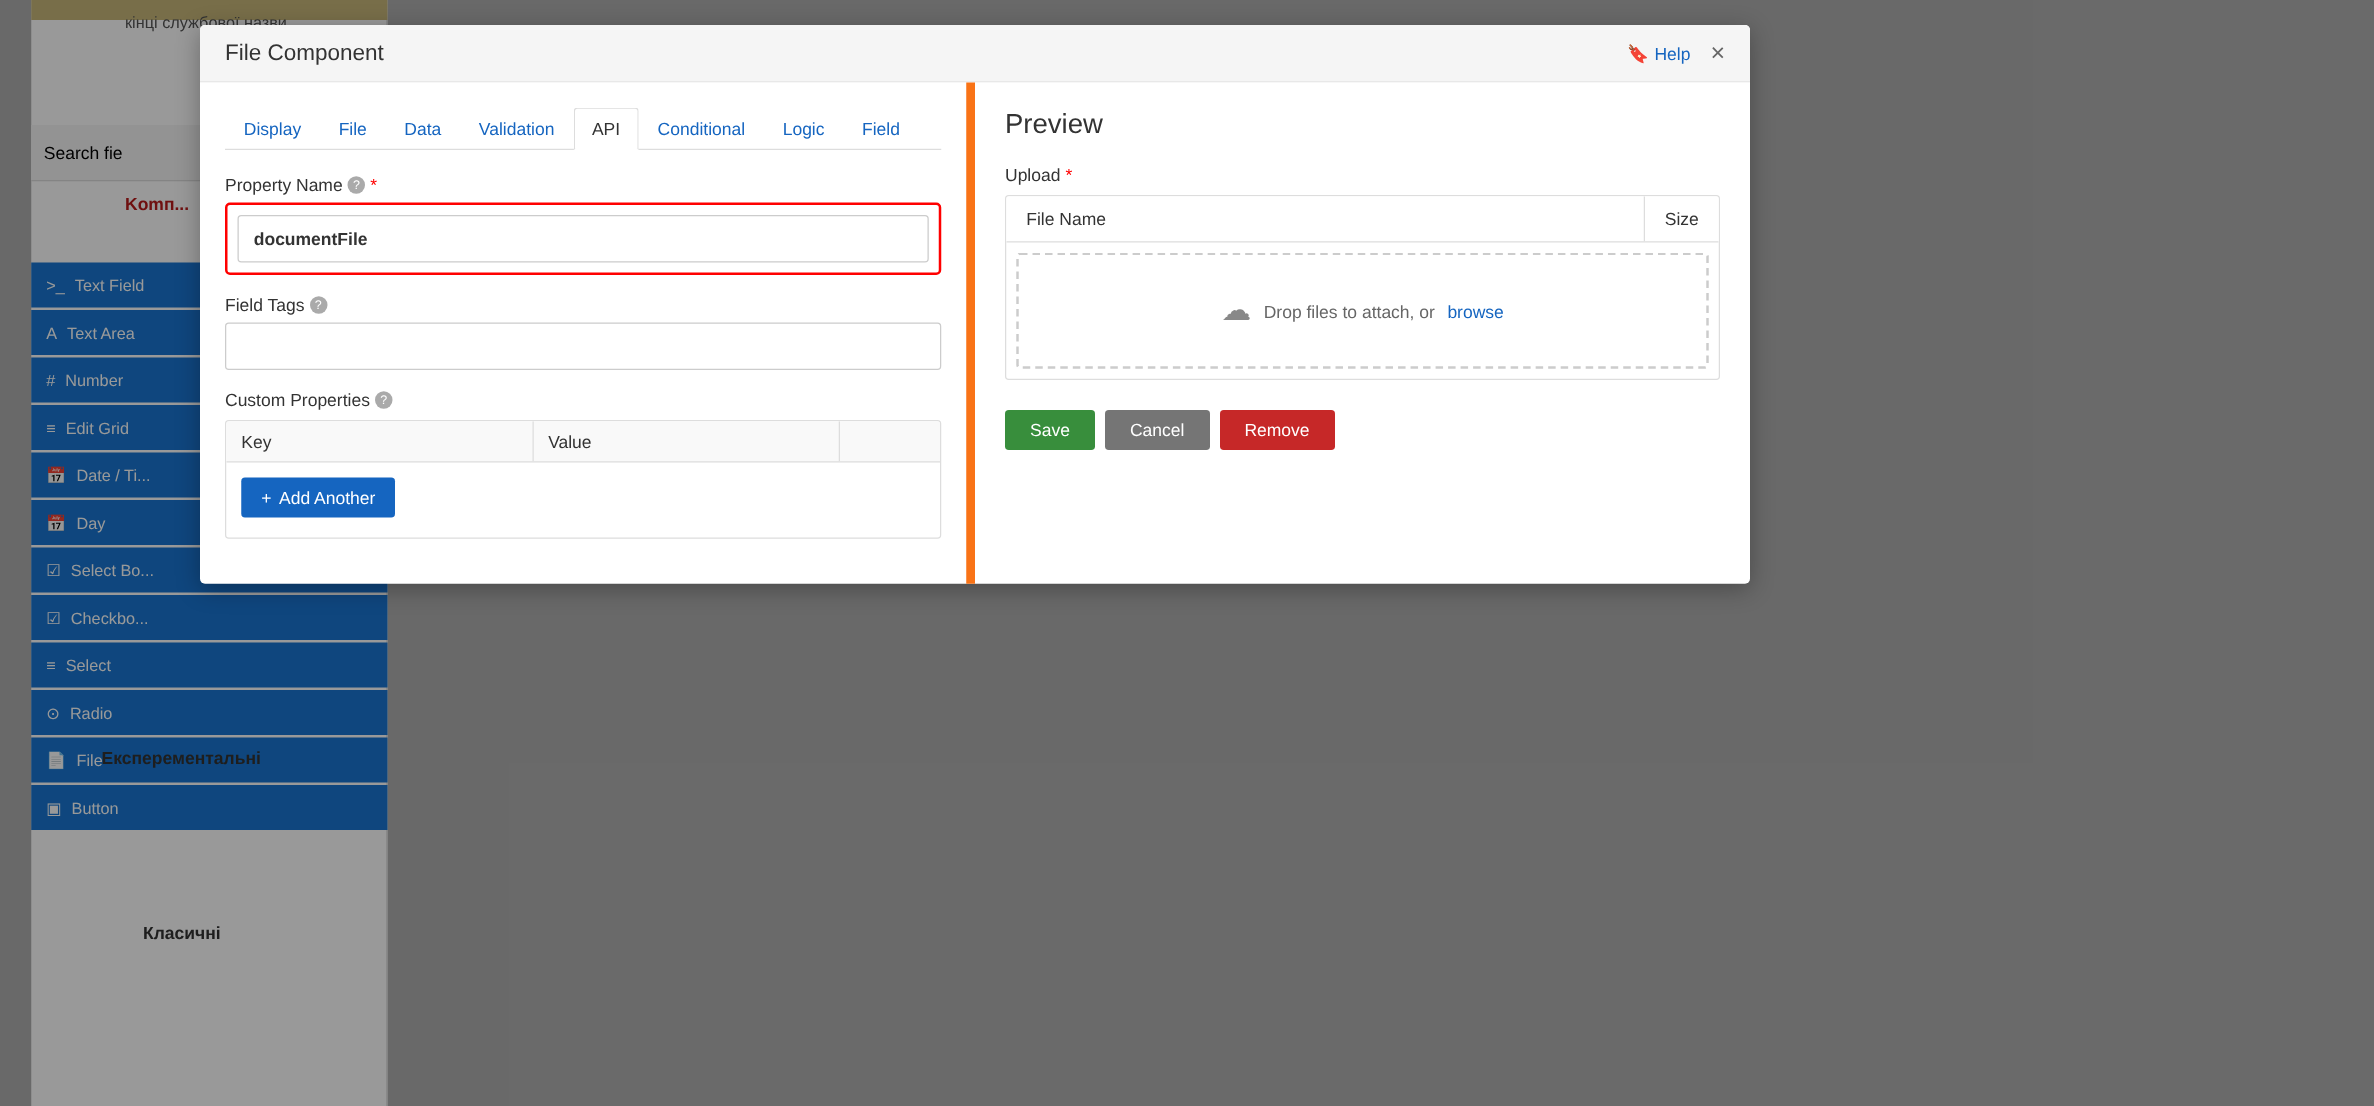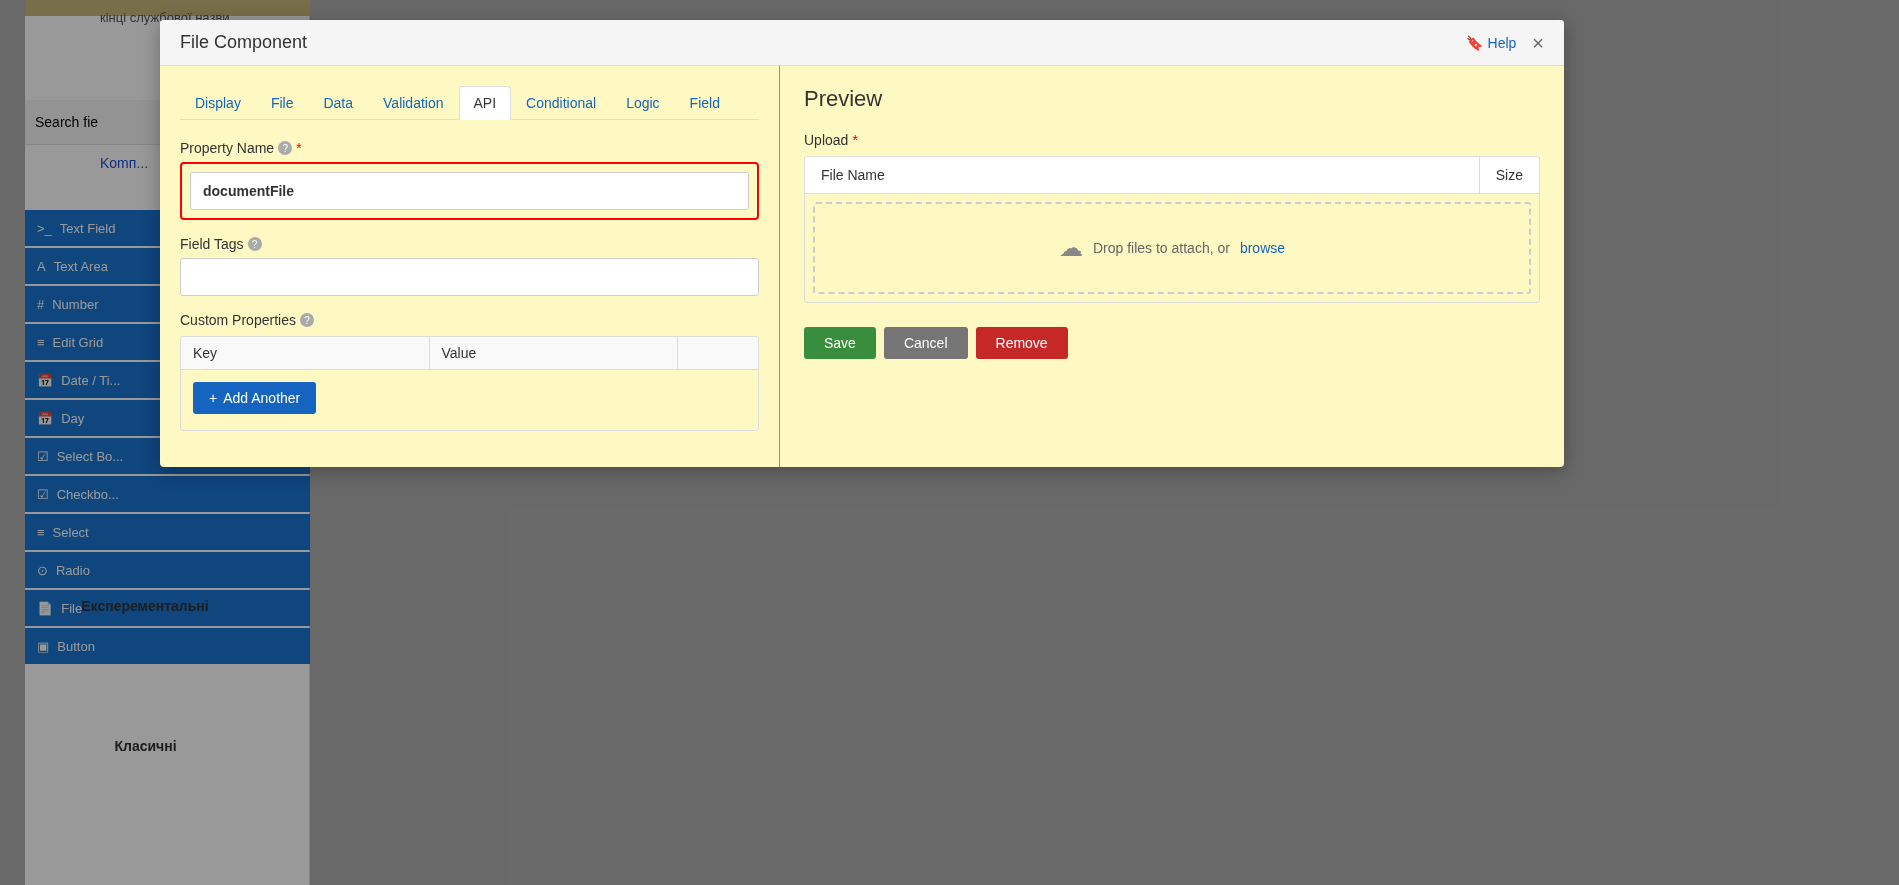--- a/index.html
+++ b/index.html
@@ -74,22 +74,22 @@
       width: 1899px;
       height: 885px;
       background: rgba(0,0,0,0.4);
     }
 
     
     .modal {
       position: absolute;
       left: 160px;
       top: 20px;
-      width: 1404px;
-      background: #fef9c3;
+      width: 1240px;
+      background: #ffffff;
       border-radius: 4px;
       box-shadow: 0 4px 20px rgba(0,0,0,0.3);
     }
 
     .modal-header {
       background: #f5f5f5;
       border-bottom: 1px solid #ddd;
       padding: 12px 20px;
       display: flex;
       align-items: center;
@@ -129,21 +129,21 @@
 
     .modal-body {
       display: flex;
       gap: 0;
     }
 
     
     .form-panel {
       flex: 0 0 620px;
       padding: 20px;
-      border-right: 1px solid #f97316;
+      border-right: 7px solid #f97316;
     }
 
     
     .tabs {
       display: flex;
       border-bottom: 1px solid #ddd;
       margin-bottom: 20px;
       gap: 0;
     }
 
@@ -385,22 +385,22 @@
       font-size: 13px;
       color: #555;
       width: 600px;
     }
 
     .komponen-label {
       position: absolute;
       top: 155px;
       left: 75px;
       font-size: 14px;
-      font-weight: normal;
-      color: #1d4ed8;
+      font-weight: bold;
+      color: #b91c1c;
     }
 
     .sidebar-section-experimental {
       position: absolute;
       top: 590px;
       left: 0;
       width: 240px;
       text-align: center;
       font-weight: bold;
       font-size: 14px;

